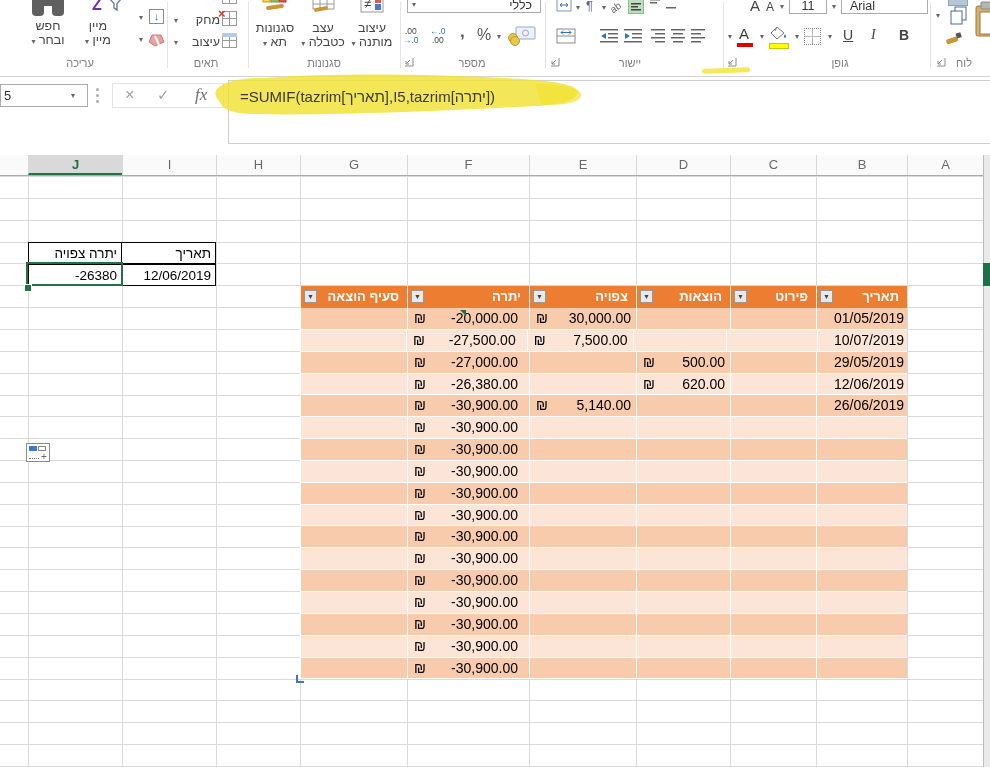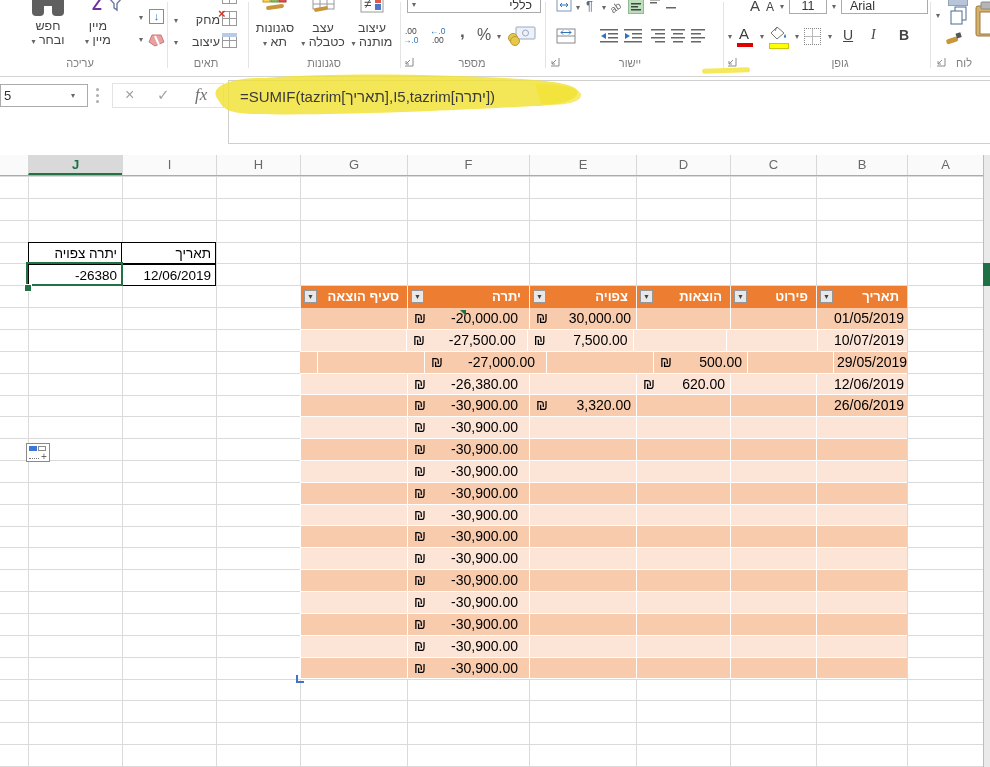--- a/index.html
+++ b/index.html
@@ -461,21 +461,21 @@
           <span class="sym">₪</span>
           <span class="val">7,500.00</span>
         </div>
         <div class="tcell cur balance-pad" style="width: 122px;">
           <span class="sym">₪</span>
           <span class="val">-27,500.00</span>
         </div>
         <div class="tcell" style="width: 107px;"></div>
       </div>
       <div class="trow dark">
-        <div class="tcell datec" style="width: 74px;">29/05/2019</div>
+        <div class="tcell datec" style="width: 91px;">29/05/2019</div>
         <div class="tcell" style="width: 86px;"></div>
         <div class="tcell cur" style="width: 94px;">
           <span class="sym">₪</span>
           <span class="val">500.00</span>
         </div>
         <div class="tcell" style="width: 107px;"></div>
         <div class="tcell cur balance-pad" style="width: 122px;">
           <span class="sym">₪</span>
           <span class="val">-27,000.00</span>
         </div>
@@ -494,21 +494,21 @@
           <span class="val">-26,380.00</span>
         </div>
         <div class="tcell" style="width: 107px;"></div>
       </div>
       <div class="trow dark">
         <div class="tcell datec" style="width: 91px;">26/06/2019</div>
         <div class="tcell" style="width: 86px;"></div>
         <div class="tcell" style="width: 94px;"></div>
         <div class="tcell cur" style="width: 107px;">
           <span class="sym">₪</span>
-          <span class="val">3,320.00</span>
+          <span class="val">5,140.00</span>
         </div>
         <div class="tcell cur balance-pad" style="width: 122px;">
           <span class="sym">₪</span>
           <span class="val">-30,900.00</span>
         </div>
         <div class="tcell" style="width: 107px;"></div>
       </div>
       <div class="trow light">
         <div class="tcell" style="width: 91px;"></div>
         <div class="tcell" style="width: 86px;"></div>

